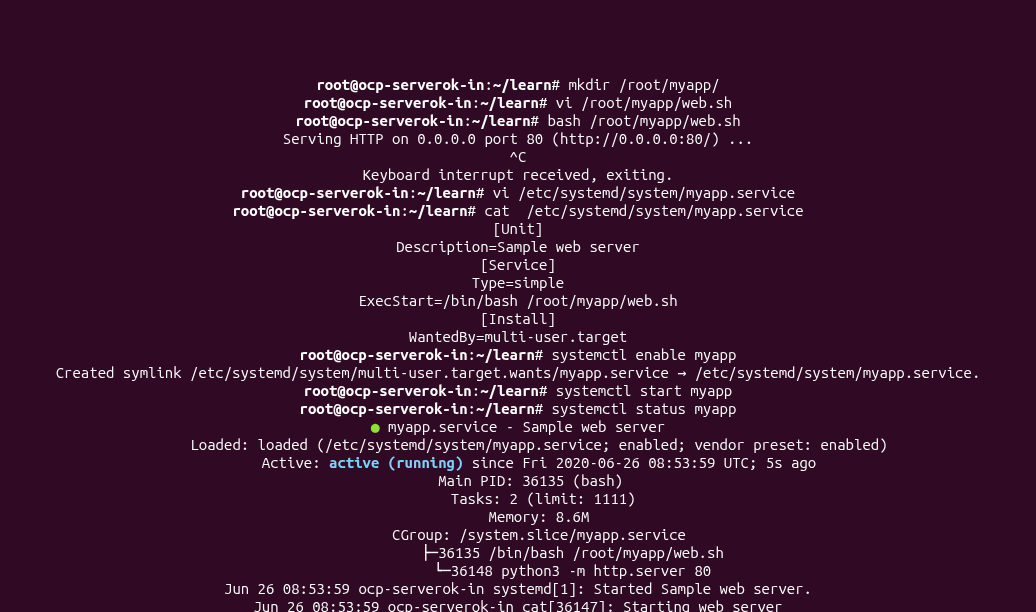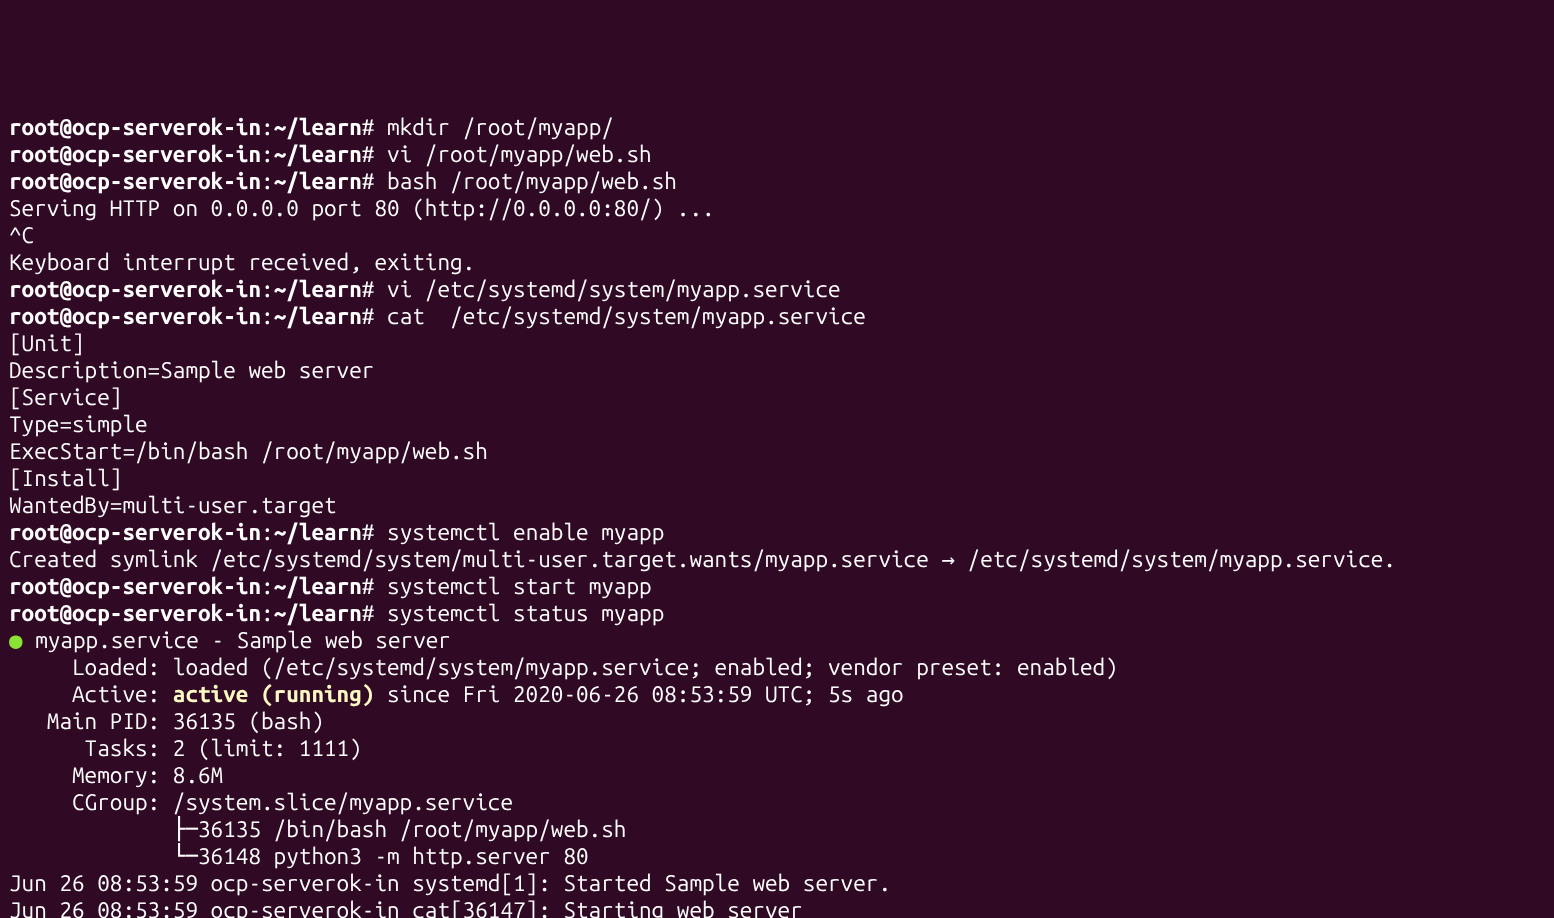--- a/index.html
+++ b/index.html
@@ -21,29 +21,30 @@
     }
     .prompt-user-host {
       color: #ffffff;
       font-weight: bold;
     }
     .prompt-path {
       color: #ffffff;
       font-weight: bold;
     }
     .green {
-      color: #fef9c3;
+      color: #7dd3fc;
       font-weight: bold;
     }
     .dot {
       color: #8ae234;
       font-size: 15px;
     }
     .line {
       display: block;
+      text-align: center;
     }
   </style>
 </head>
 <body>
 
 
 
 <div><span class="line"><span class="prompt-user-host">root@ocp-serverok-in</span><span>:</span><span class="prompt-path">~/learn</span><span># </span><span>mkdir /root/myapp/</span></span><span class="line"><span class="prompt-user-host">root@ocp-serverok-in</span><span>:</span><span class="prompt-path">~/learn</span><span># </span><span>vi /root/myapp/web.sh</span></span><span class="line"><span class="prompt-user-host">root@ocp-serverok-in</span><span>:</span><span class="prompt-path">~/learn</span><span># </span><span>bash /root/myapp/web.sh</span></span><span class="line">Serving HTTP on 0.0.0.0 port 80 (http://0.0.0.0:80/) ...</span><span class="line">^C</span><span class="line">Keyboard interrupt received, exiting.</span><span class="line"><span class="prompt-user-host">root@ocp-serverok-in</span><span>:</span><span class="prompt-path">~/learn</span><span># </span><span>vi /etc/systemd/system/myapp.service</span></span><span class="line"><span class="prompt-user-host">root@ocp-serverok-in</span><span>:</span><span class="prompt-path">~/learn</span><span># </span><span>cat  /etc/systemd/system/myapp.service</span></span><span class="line">[Unit]</span><span class="line">Description=Sample web server</span><span class="line"></span><span class="line">[Service]</span><span class="line">Type=simple</span><span class="line">ExecStart=/bin/bash /root/myapp/web.sh</span><span class="line"></span><span class="line">[Install]</span><span class="line">WantedBy=multi-user.target</span><span class="line"><span class="prompt-user-host">root@ocp-serverok-in</span><span>:</span><span class="prompt-path">~/learn</span><span># </span><span>systemctl enable myapp</span></span><span class="line">Created symlink /etc/systemd/system/multi-user.target.wants/myapp.service → /etc/systemd/system/myapp.service.</span><span class="line"><span class="prompt-user-host">root@ocp-serverok-in</span><span>:</span><span class="prompt-path">~/learn</span><span># </span><span>systemctl start myapp</span></span><span class="line"><span class="prompt-user-host">root@ocp-serverok-in</span><span>:</span><span class="prompt-path">~/learn</span><span># </span><span>systemctl status myapp</span></span><span class="line"><span class="dot">●</span><span> myapp.service - Sample web server</span></span><span class="line">     Loaded: loaded (/etc/systemd/system/myapp.service; enabled; vendor preset: enabled)</span><span class="line"><span>     Active: </span><span class="green">active (running)</span><span> since Fri 2020-06-26 08:53:59 UTC; 5s ago</span></span><span class="line">   Main PID: 36135 (bash)</span><span class="line">      Tasks: 2 (limit: 1111)</span><span class="line">     Memory: 8.6M</span><span class="line">     CGroup: /system.slice/myapp.service</span><span class="line">             ├─36135 /bin/bash /root/myapp/web.sh</span><span class="line">             └─36148 python3 -m http.server 80</span><span class="line"></span><span class="line">Jun 26 08:53:59 ocp-serverok-in systemd[1]: Started Sample web server.</span><span class="line">Jun 26 08:53:59 ocp-serverok-in cat[36147]: Starting web server</span></div>
 
 

